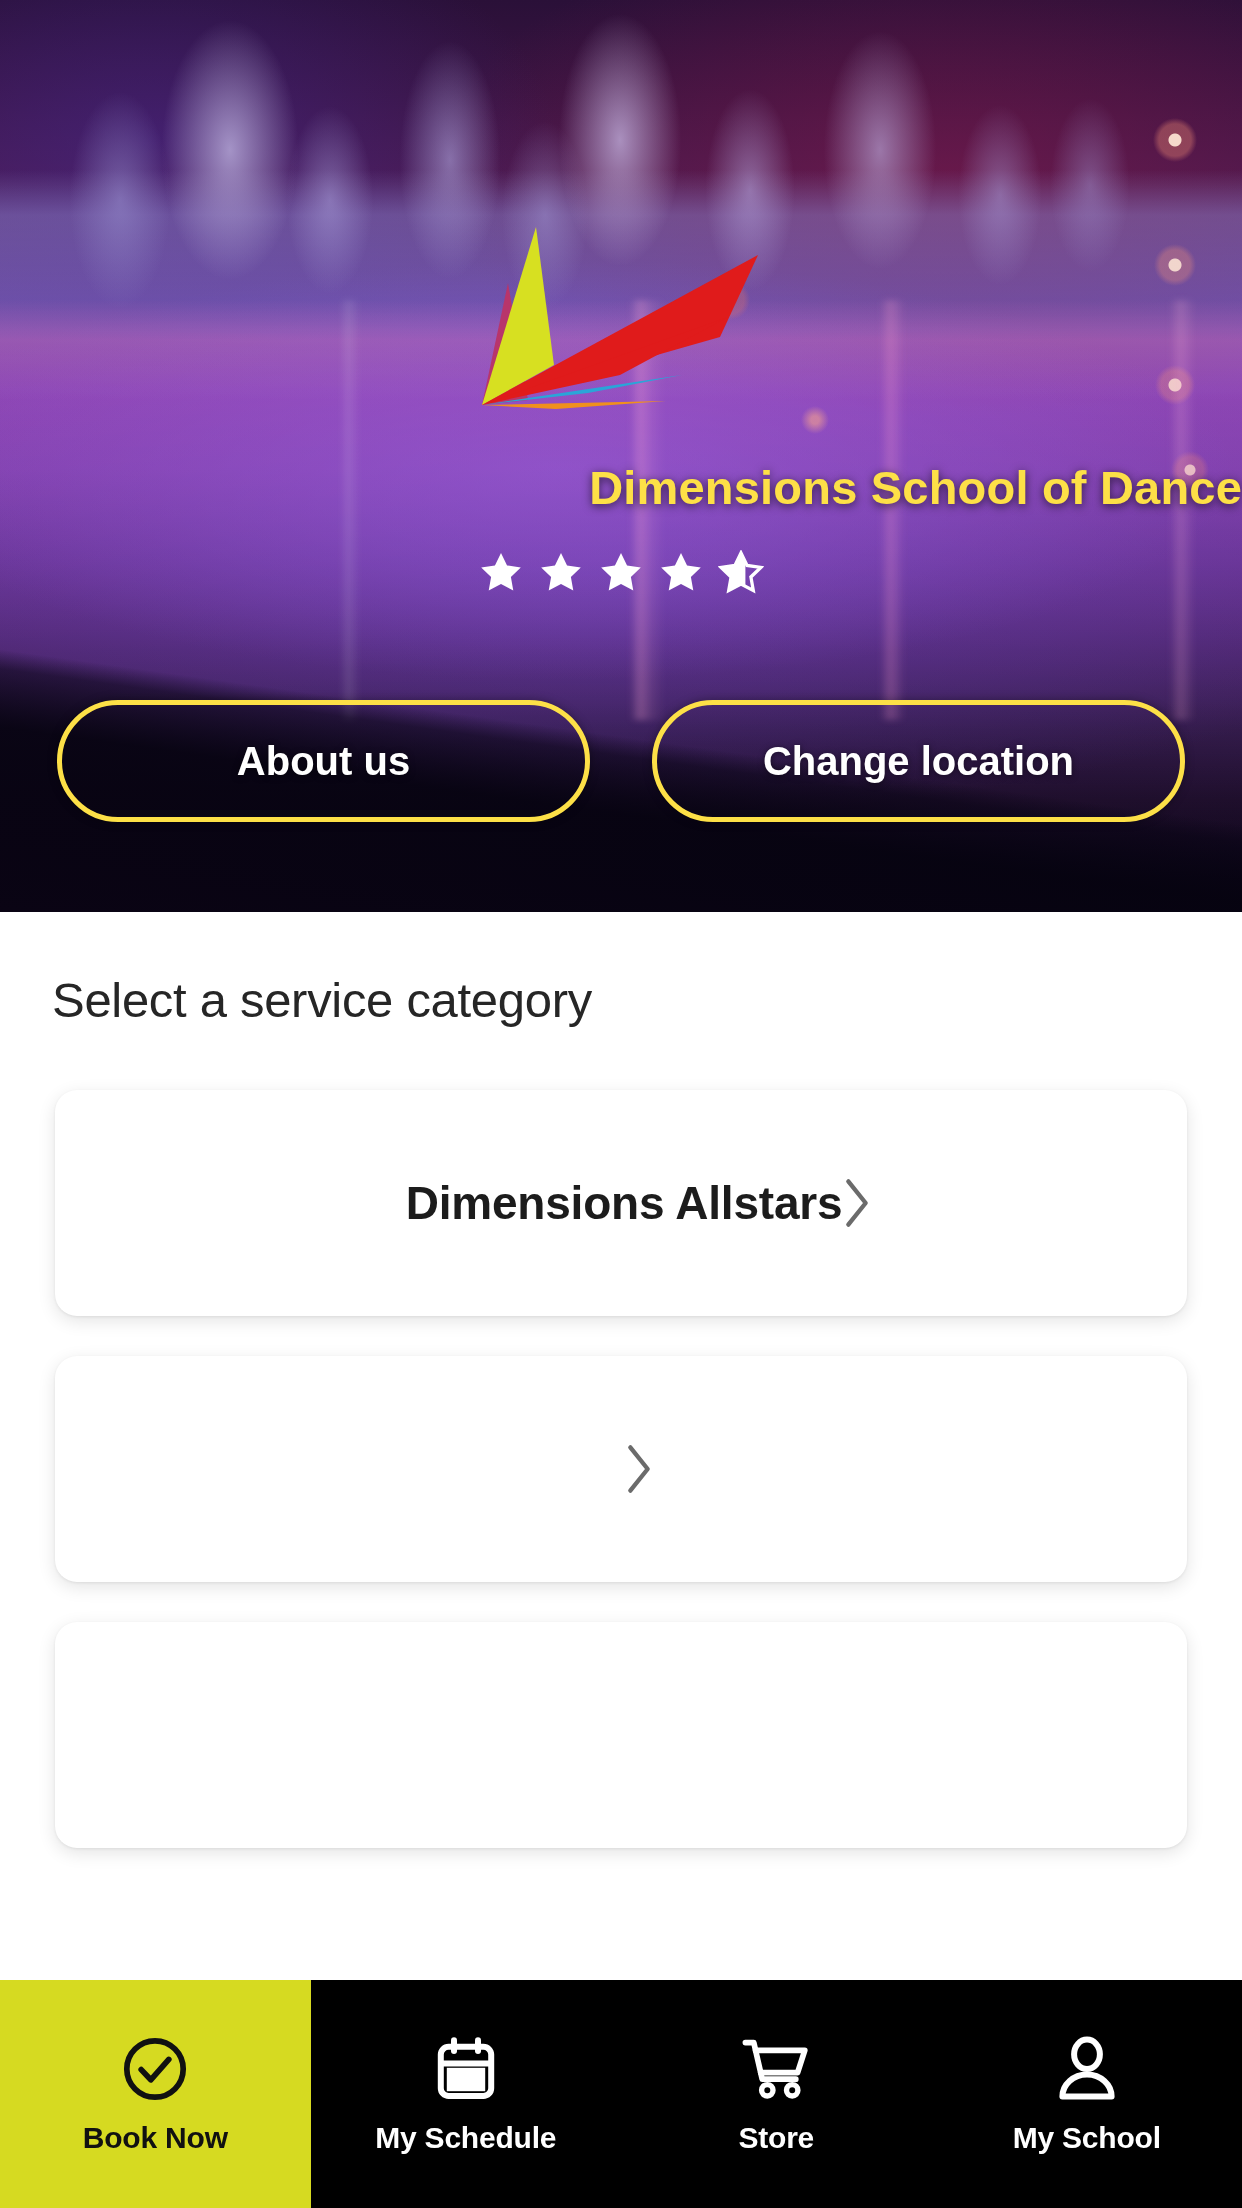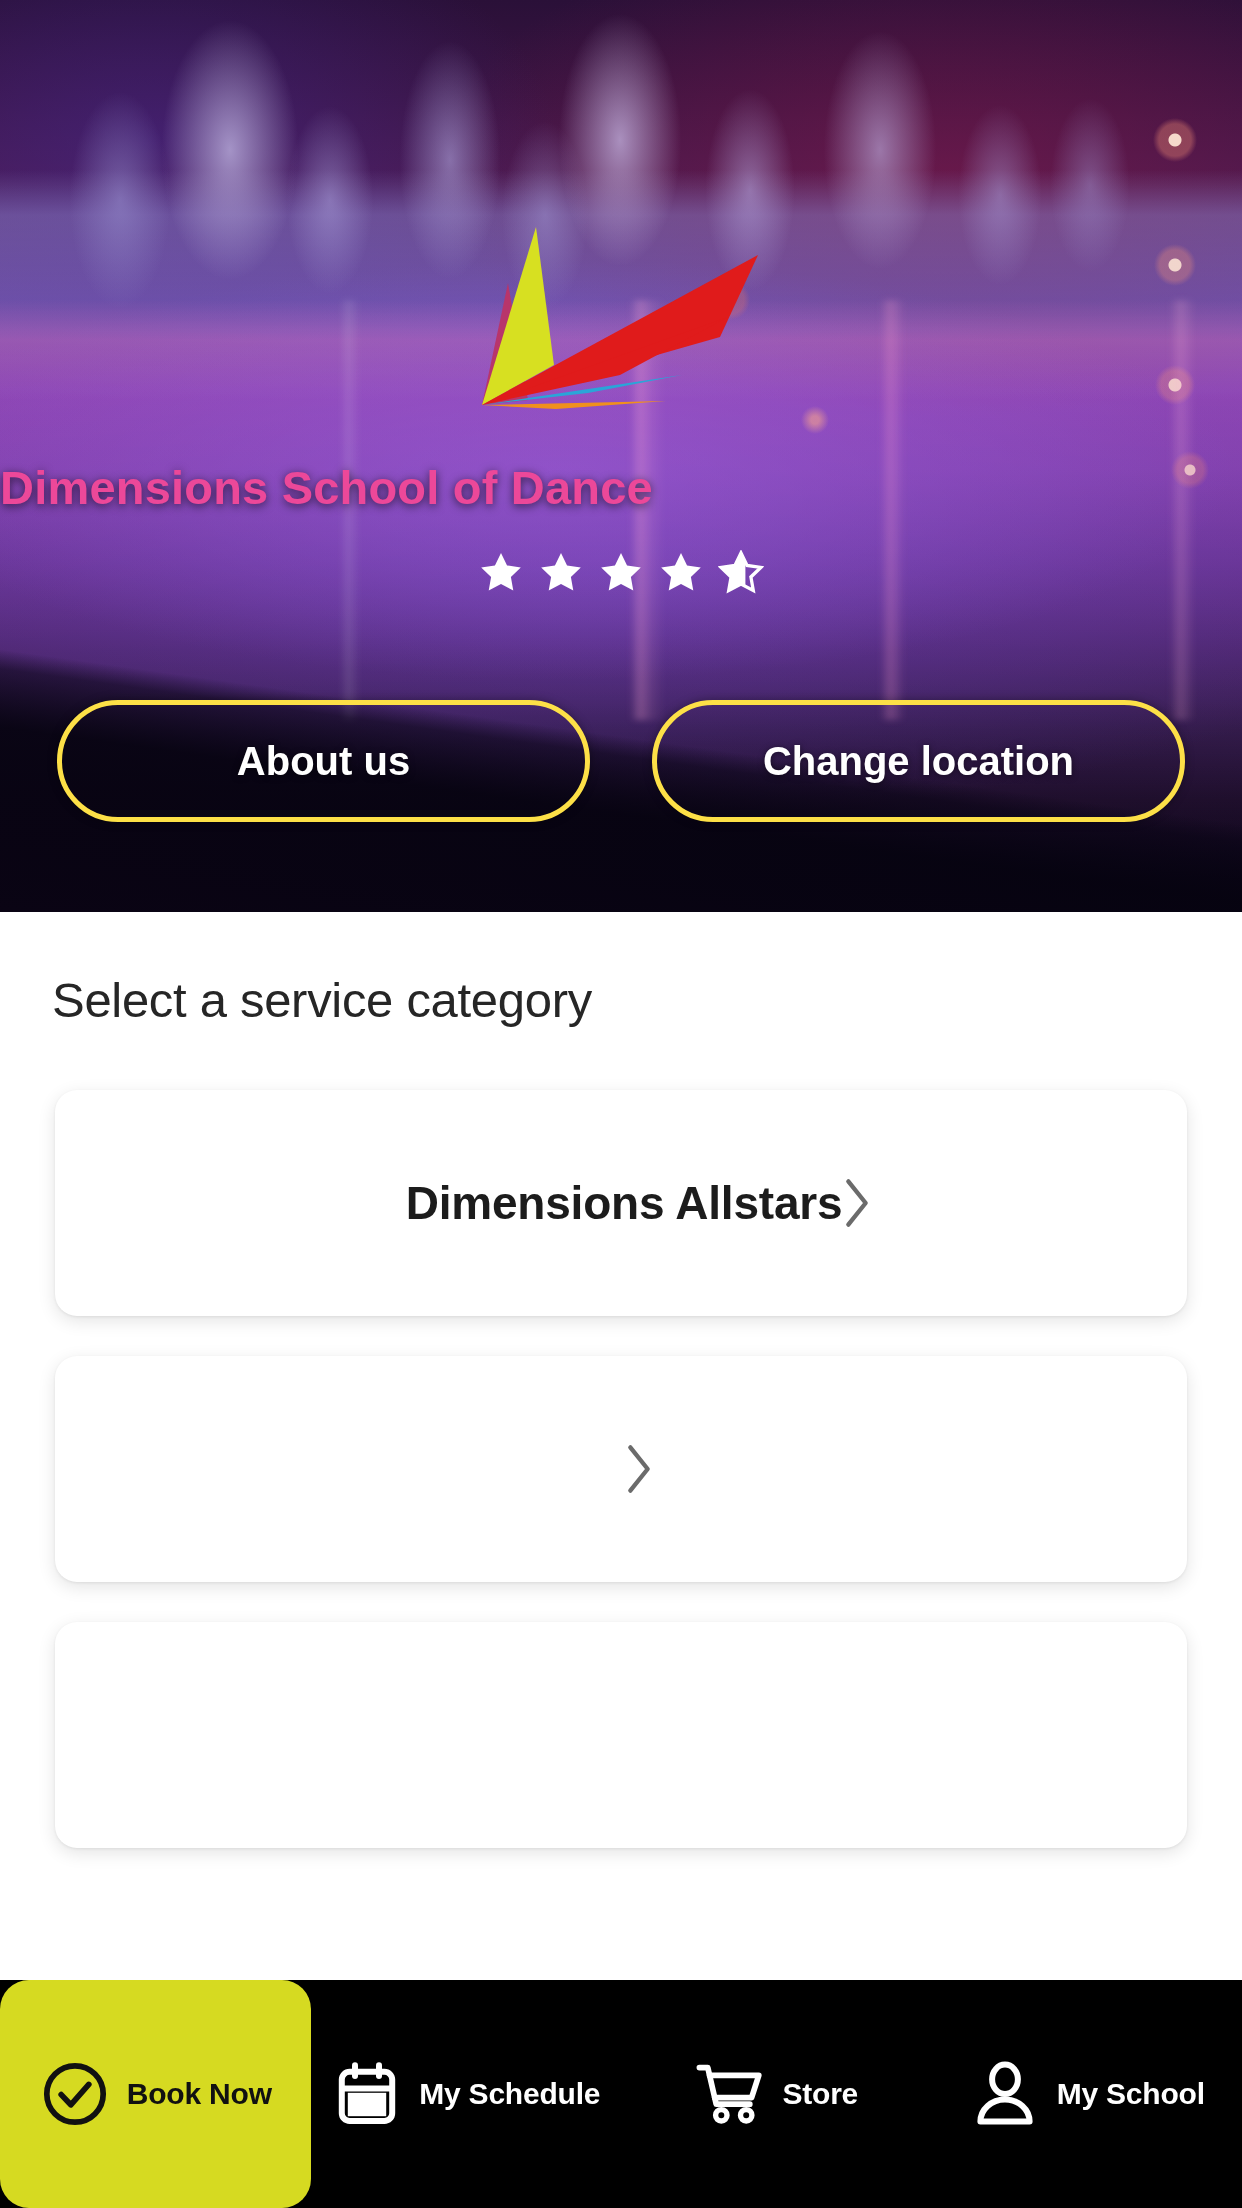--- a/index.html
+++ b/index.html
@@ -82,22 +82,22 @@
   }
 
   
   #logo-burst {
     position:absolute; left:470px; top:225px;
     width:290px; height:185px;
   }
 
   #hero-title {
     position:absolute; left:0; top:460px; width:1242px;
-    text-align:left;
-    color:#ec4899;
+    text-align:right;
+    color:#fde047;
     font-size:47px; font-weight:bold;
     letter-spacing:.2px;
     text-shadow:0 2px 10px rgba(0,0,0,.65);
   }
   #stars {
     position:absolute; left:0; top:550px; width:1242px;
     display:flex; justify-content:center; align-items:center; gap:14px;
   }
   .star { width:46px; height:44px; display:block; }
 
@@ -155,27 +155,26 @@
 
   
   #bottom-nav {
     position:absolute; left:0; top:1980px;
     width:1242px; height:228px;
     display:flex;
     background:#000000;
   }
   .nav-item {
     flex:1 1 0;
-    display:flex; flex-direction:row;
+    display:flex; flex-direction:column;
     align-items:center; justify-content:center;
     gap:16px;
     cursor:pointer;
     color:#ffffff;
     background:#000000;
-    border-radius:29px;
   }
   .nav-item.active { background:#d6da21; color:#111111; }
   .nav-icon { width:72px; height:72px; display:block; }
   .nav-label { font-size:30px; font-weight:bold; letter-spacing:-.2px; }
 </style>
 </head>
 <body>
 
 <div id="screen">
 

